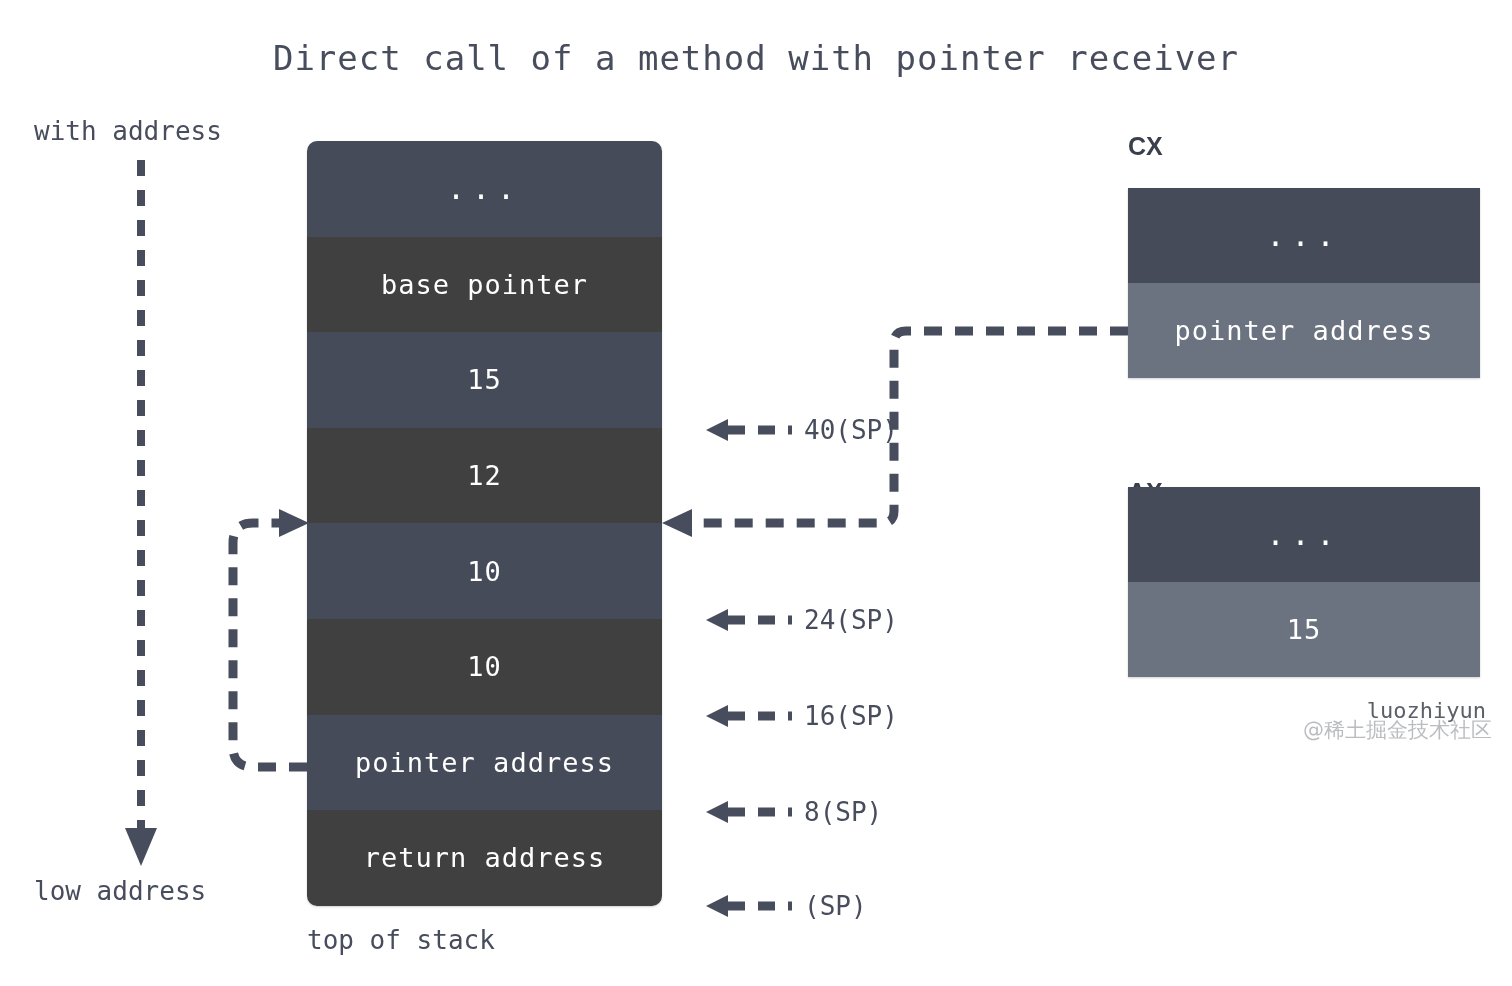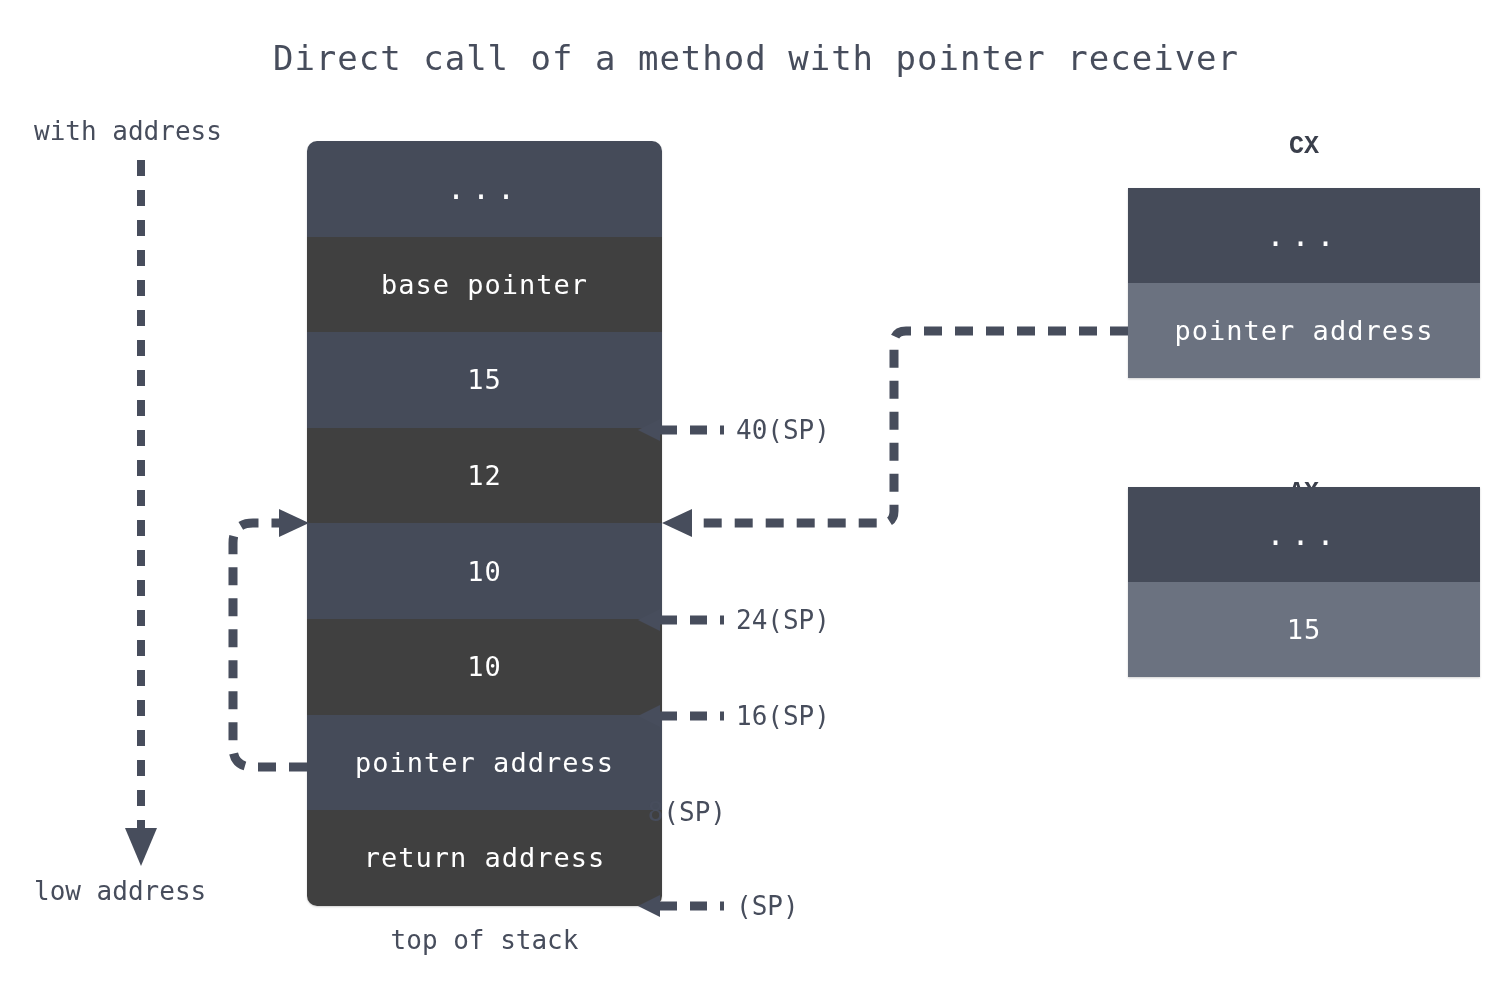--- a/index.html
+++ b/index.html
@@ -77,53 +77,52 @@
   }
   .cell.dark  { background: #454b59; }
   .cell.light { background: #404040; }
   .cell.ellipsis { letter-spacing: 7px; font-size: 30px; }
 
   #top-of-stack {
     position: absolute;
     left: 307px;
     top: 925px;
     width: 355px;
-    text-align: center;
     font-size: 26px;
     color: #474d5c;
     font-family: "DejaVu Sans Mono", "Liberation Mono", monospace;
     white-space: nowrap;
   }
 
   
   .sp-marker {
     position: absolute;
-    left: 636px;
+    left: 704px;
     height: 30px;
     display: flex;
-    align-items: flex-end;
+    align-items: flex-start;
     white-space: nowrap;
   }
   .sp-marker svg { display: block; }
   .sp-label {
     margin-left: 10px;
     font-size: 26px;
     color: #474d5c;
     font-family: "DejaVu Sans Mono", "Liberation Mono", monospace;
   }
 
   
   .reg-title {
     position: absolute;
     width: 352px;
-    text-align: center;
+    text-align: left;
     font-size: 25px;
     font-weight: bold;
     color: #3a3f4b;
-    font-family: Liberation Mono, monospace;
+    font-family: Liberation Sans, sans-serif;
   }
   .reg-box {
     position: absolute;
     width: 352px;
     height: 190px;
     overflow: hidden;
     box-shadow: 0 1px 2px rgba(0,0,0,0.18);
   }
   .reg-cell {
     height: 95px;
@@ -227,21 +226,21 @@
   </div>
 
   <div class="sp-marker" style="top: 701px;">
     <svg width="90" height="30" viewBox="0 0 90 30">
       <polygon points="2,15 24,4 24,26" fill="#474d5c"></polygon>
       <line x1="24" y1="15" x2="88" y2="15" stroke="#474d5c" stroke-width="9" stroke-dasharray="17 13"></line>
     </svg>
     <span class="sp-label">16(SP)</span>
   </div>
 
-  <div class="sp-marker" style="top: 797px; flex-direction: column;">
+  <div class="sp-marker" style="top: 797px;">
     <svg width="90" height="30" viewBox="0 0 90 30">
       <polygon points="2,15 24,4 24,26" fill="#474d5c"></polygon>
       <line x1="24" y1="15" x2="88" y2="15" stroke="#474d5c" stroke-width="9" stroke-dasharray="17 13"></line>
     </svg>
     <span class="sp-label">8(SP)</span>
   </div>
 
   <div class="sp-marker" style="top: 891px;">
     <svg width="90" height="30" viewBox="0 0 90 30">
       <polygon points="2,15 24,4 24,26" fill="#474d5c"></polygon>
@@ -265,14 +264,18 @@
   <svg class="connector" viewBox="0 0 1512 986">
     <path d="M 1128 331 L 906 331 Q 894 331 894 343 L 894 511 Q 894 523 882 523 L 690 523" fill="none" stroke="#474d5c" stroke-width="9" stroke-dasharray="18 13" stroke-linecap="butt"></path>
     <polygon points="662,523 692,509 692,537" fill="#474d5c"></polygon>
   </svg>
 
   <svg class="connector" viewBox="0 0 1512 986">
     <path d="M 307 767 L 253 767 Q 233 767 233 747 L 233 543 Q 233 523 253 523 L 282 523" fill="none" stroke="#474d5c" stroke-width="9" stroke-dasharray="18 13" stroke-linecap="butt"></path>
     <polygon points="309,523 279,509 279,537" fill="#474d5c"></polygon>
   </svg>
 
+  <div id="watermark">
+    <div id="wm-name">luozhiyun</div>
+    <div id="wm-community">@稀土掘金技术社区</div>
+  </div>
 
 </div>
 
 </body></html>

